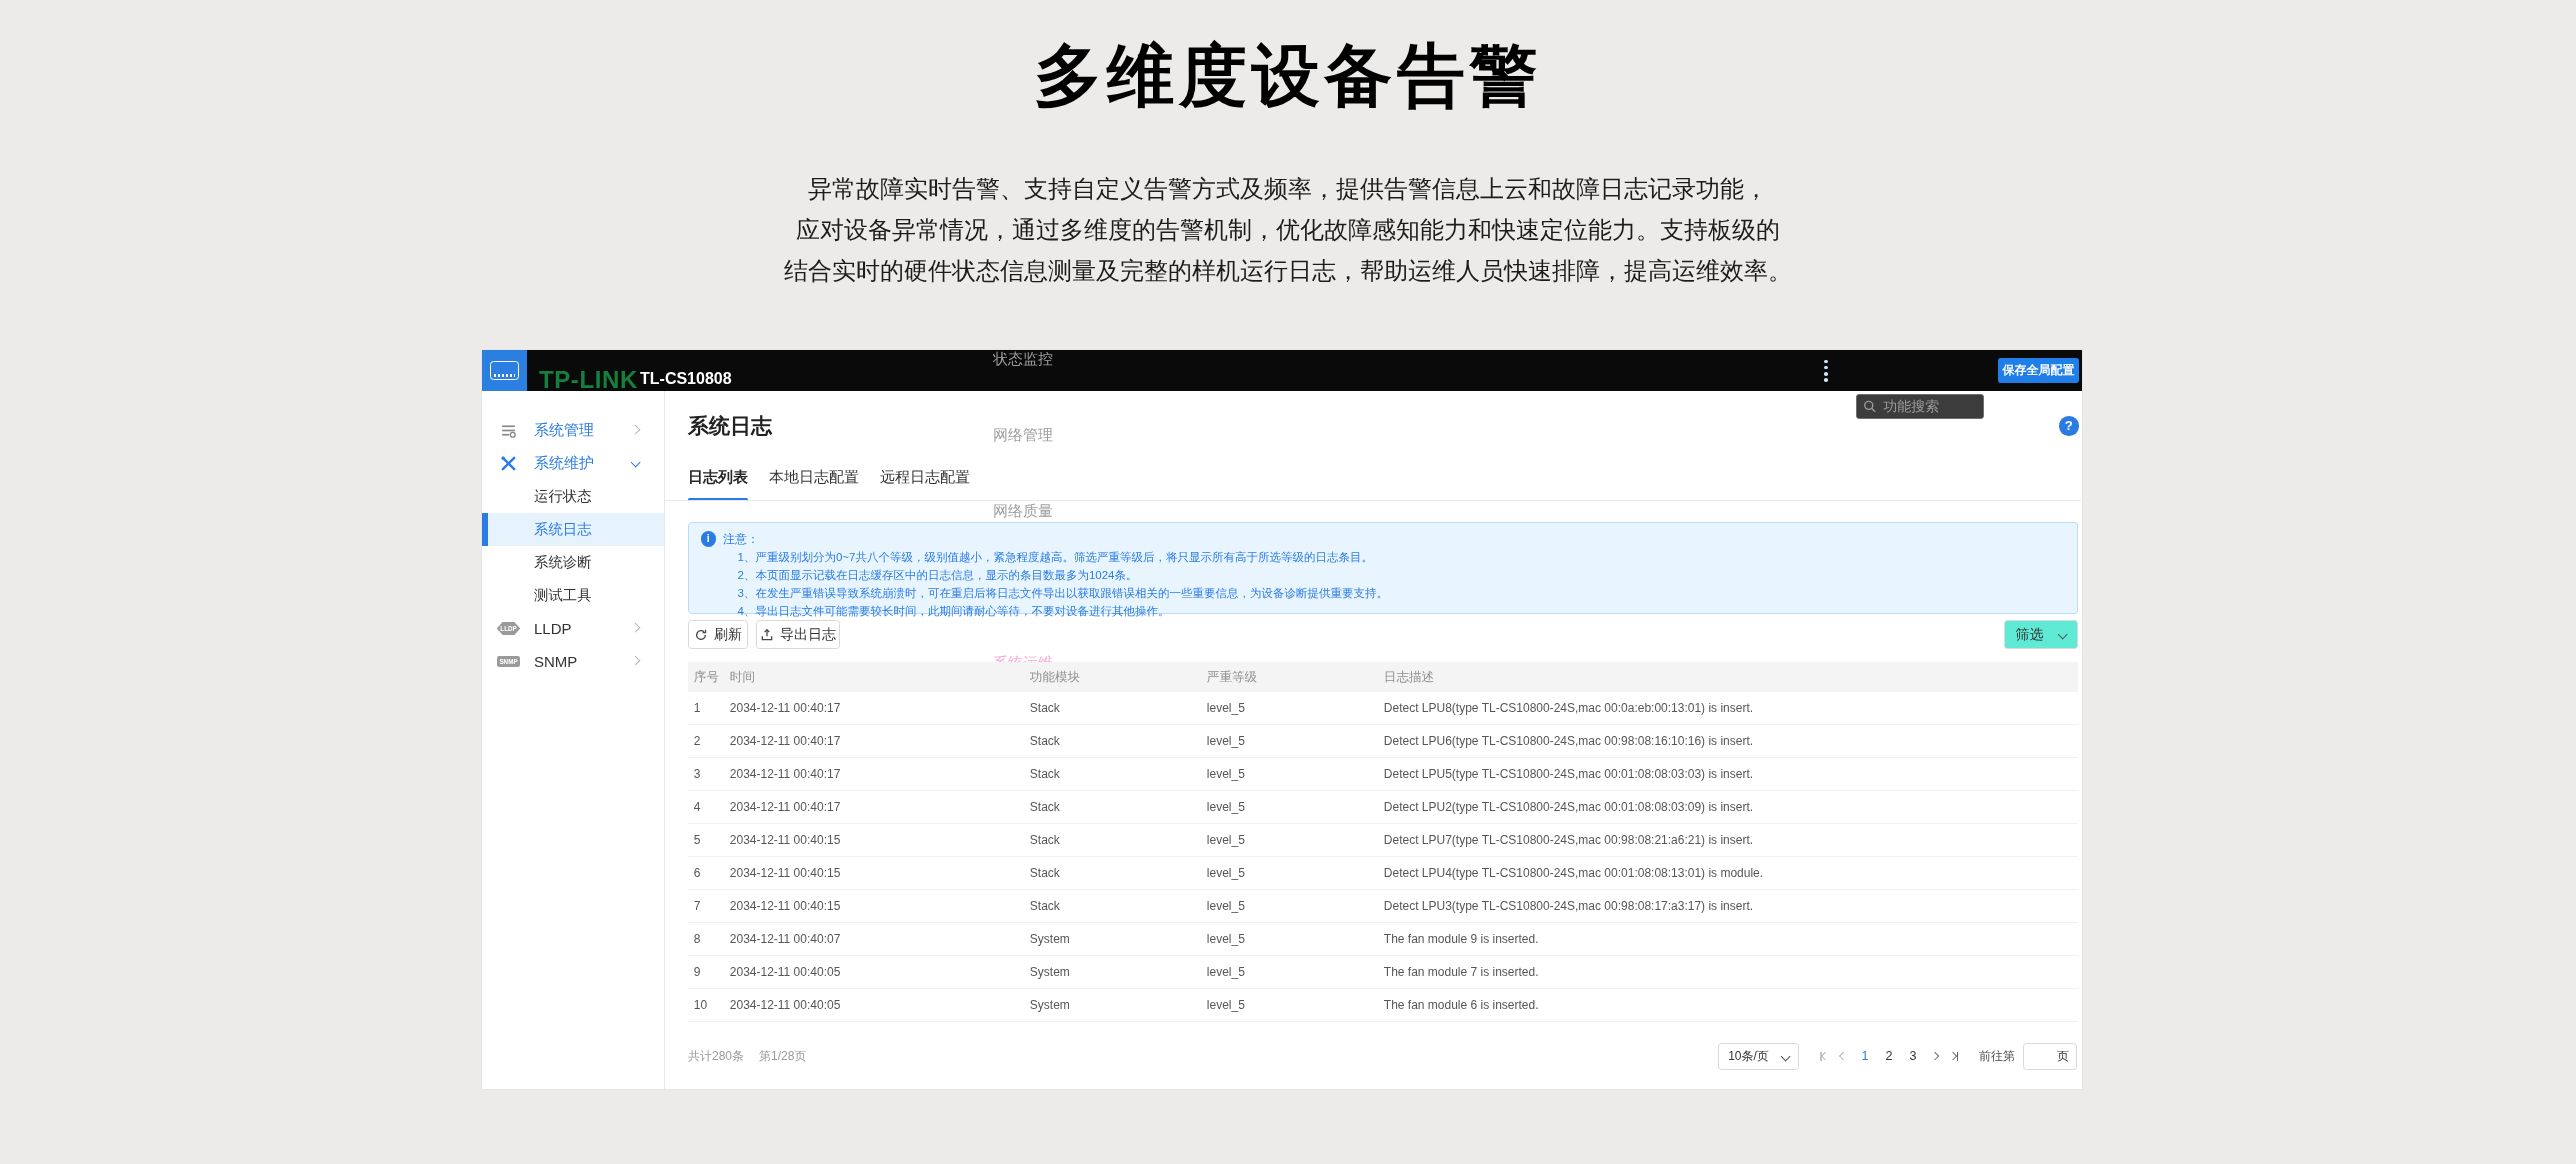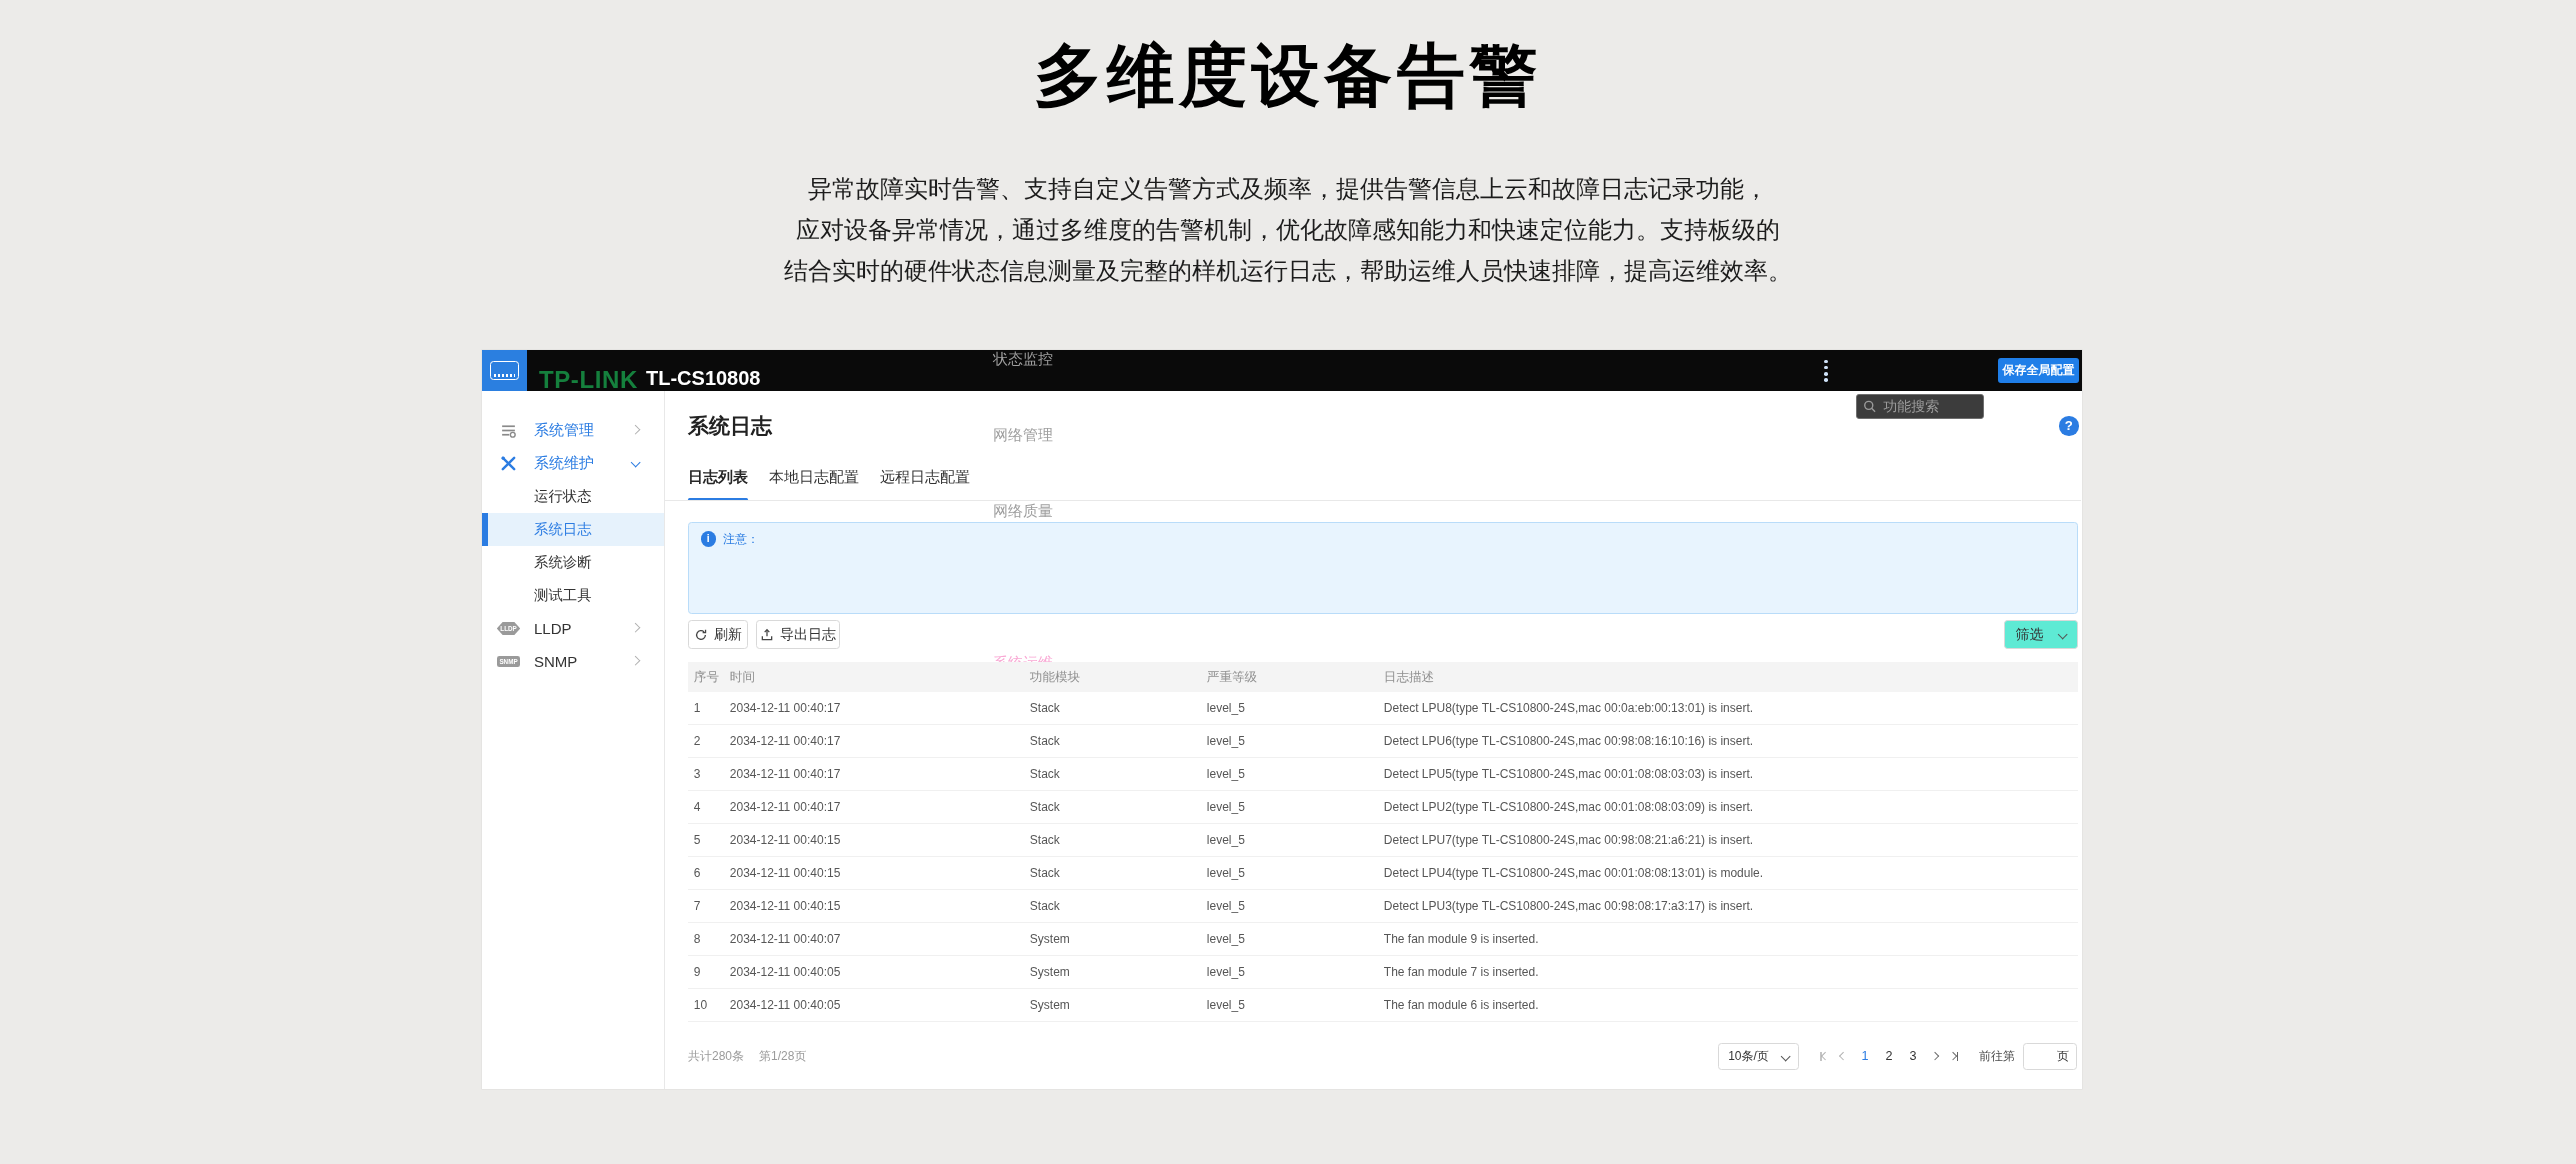--- a/index.html
+++ b/index.html
@@ -30,21 +30,21 @@
     display:flex;align-items:center;justify-content:center;
   }
   .switch-glyph{width:26.5px;height:17px;border:1.7px solid #fff;border-radius:3.5px;position:relative;}
   .switch-glyph::after{
     content:"";position:absolute;left:2.3px;right:2.3px;bottom:2.3px;height:2.9px;
     background-image:repeating-linear-gradient(90deg,#fff 0 2.3px,transparent 2.3px 4px);
   }
   .brand{position:absolute;left:57px;top:0;height:27px;display:flex;align-items:center;
     color:#15803d;font-size:24px;font-weight:800;letter-spacing:0.6px;margin-top:16px;}
   .model{position:absolute;left:158px;top:0;height:57px;display:flex;align-items:center;
-    color:#fff;font-size:20px;font-weight:600;margin-left:6px;}
+    color:#fff;font-size:16px;font-weight:600;}
   .nav{position:absolute;left:511px;top:0;height:41px;display:flex;gap:57px;align-items:center;flex-direction:column;}
   .nav-item{font-size:15px;color:#9e9e9e;position:relative;height:41px;display:flex;align-items:center;cursor:pointer;}
   .nav-item.active .nav-label{color:#f9a8d4;}
   .nav-caret{position:absolute;bottom:0;left:50%;transform:translateX(-50%);
     width:0;height:0;border-left:9.2px solid transparent;border-right:9.2px solid transparent;border-bottom:8.6px solid #fff;}
   .dots-icon{position:absolute;left:1341px;top:9.8px;width:5.8px;height:22px;
     display:flex;flex-direction:column;justify-content:space-between;align-items:center;}
   .dots-icon i{width:3.5px;height:3.5px;border-radius:50%;background:#cfe2f8;}
   .search-box{
     position:absolute;left:1374px;top:7.5px;width:128px;height:25px;background:#3c3c3c;
@@ -251,20 +251,26 @@
     <div class="tab">本地日志配置</div>
     <div class="tab">远程日志配置</div>
   </div>
   <div class="tab-divider"></div>
 
   <div class="notice">
     <div class="notice-row">
       <i class="info-icon">i</i>
       <span class="notice-title">注意：</span>
     </div>
+    <div class="notice-lines">
+      <div>1、严重级别划分为0~7共八个等级，级别值越小，紧急程度越高。筛选严重等级后，将只显示所有高于所选等级的日志条目。</div>
+      <div>2、本页面显示记载在日志缓存区中的日志信息，显示的条目数最多为1024条。</div>
+      <div>3、在发生严重错误导致系统崩溃时，可在重启后将日志文件导出以获取跟错误相关的一些重要信息，为设备诊断提供重要支持。</div>
+      <div>4、导出日志文件可能需要较长时间，此期间请耐心等待，不要对设备进行其他操作。</div>
+    </div>
   </div>
 
   <div class="btn btn-refresh">
     <svg width="14" height="14" viewBox="0 0 24 24">
       <path d="M19.5 12a7.5 7.5 0 1 1-2.2-5.3" fill="none" stroke="#444" stroke-width="2.2"></path>
       <path d="M19.8 2.8v5h-5" fill="none" stroke="#444" stroke-width="2.2"></path>
     </svg>
     <span>刷新</span>
   </div>
   <div class="btn btn-export">

